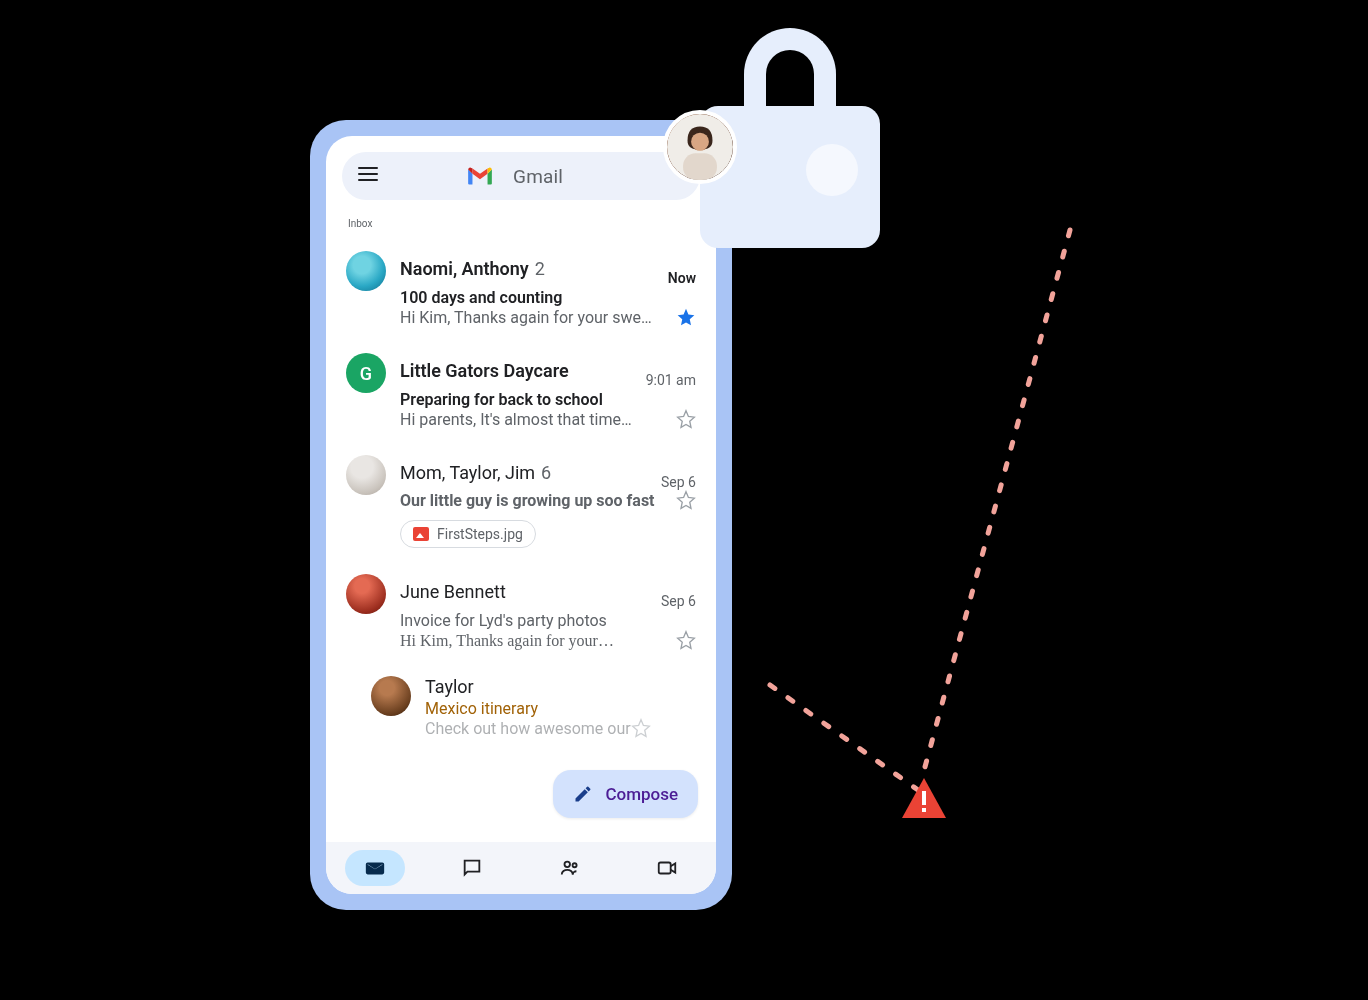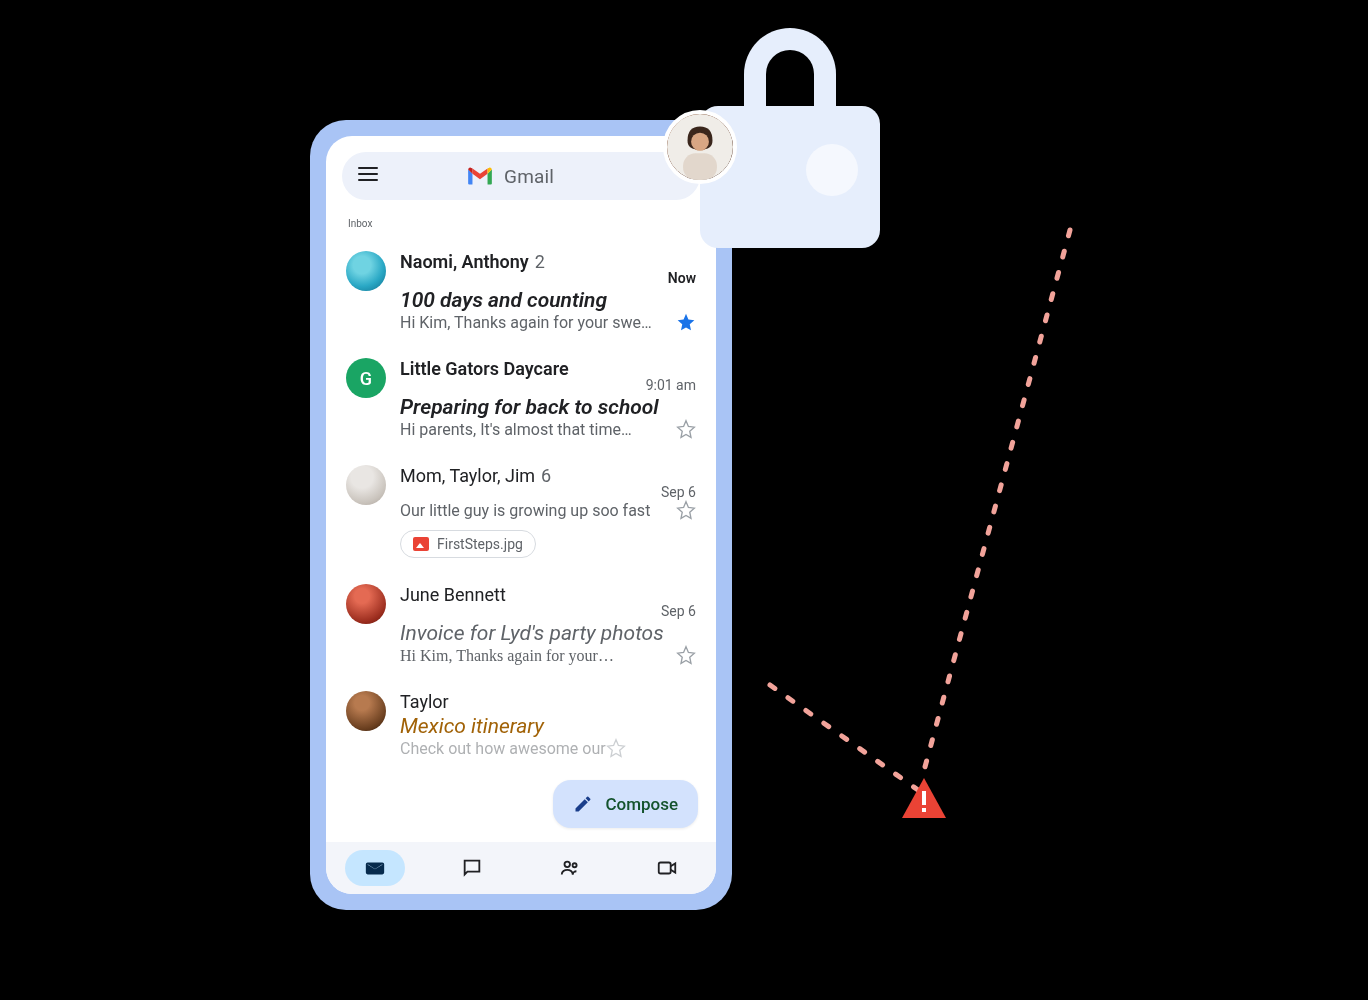--- a/index.html
+++ b/index.html
@@ -38,21 +38,21 @@
   height: 48px;
   display: flex;
   align-items: center;
   padding: 0 14px;
 }
 .menu-btn svg { width: 24px; height: 24px; }
 .brand {
   display:flex;
   align-items:center;
   margin-left: 86px;
-  gap: 10px;
+  gap: 19px;
 }
 .gmail-logo { width:28px; height:22px; position:relative; }
 .gmail-logo svg { width:28px; height:22px; display:block; }
 .brand-label { font-size: 19px; color:#5f6368; letter-spacing:.2px; }
 .section-label {
   font-size:10px;
   color:#5f6368;
   padding: 8px 22px 10px 22px;
 }
 .list { flex:1; overflow:hidden; }
@@ -62,27 +62,27 @@
   gap:14px;
 }
 .avatar {
   width:40px; height:40px; border-radius:50%; flex:0 0 40px;
   display:flex; align-items:center; justify-content:center;
   font-size:18px; color:#fff; font-weight:500;
   background:#888;
   overflow:hidden;
 }
 .item-body { flex:1; min-width:0; }
-.row1 { display:flex; align-items:flex-start; justify-content:space-between;gap:25px; }
+.row1 { display:flex; align-items:center; justify-content:space-between;gap:25px; }
 .sender { font-size:18px; color:#202124; }
 .sender.unread { font-weight:600; }
 .count { color:#5f6368; font-weight:400; margin-left:6px; }
 .time { font-size:14px; color:#5f6368;margin-top:19px; }
 .time.unread { font-weight:600; color:#202124; }
-.subj { font-size:21px; color:#202124; margin-top:2px;font-style:italic; }
+.subj { font-size:16px; color:#202124; margin-top:2px; }
 .subj.unread { font-weight:600; }
 .snippet { font-size:16px; color:#5f6368; margin-top:1px; white-space:nowrap; overflow:hidden; text-overflow:ellipsis; max-width: 260px;}
 .star-col { display:flex; align-items:flex-end; margin-top:auto; }
 .star-col svg { width:20px; height:20px; }
 .chip {
   display:inline-flex;
   align-items:center;
   gap:8px;
   border:1px solid #d7dbe0;
   border-radius:16px;
@@ -92,29 +92,29 @@
   color:#5f6368;
 }
 .chip .imgicon { width:16px; height:14px; background:#ea4335; border-radius:2px; position:relative; }
 .chip .imgicon::after{
   content:''; position:absolute; left:3px; bottom:3px;
   border-left:4px solid transparent; border-right:4px solid transparent; border-bottom:5px solid #fff;
 }
 .compose-fab {
   position:absolute;
   right:18px;
-  bottom:66px;
+  bottom:76px;
   background:#d3e2fd;
   border-radius:18px;
   padding:14px 20px;
   display:flex;
   align-items:center;
   gap:12px;
   font-size:17px;
-  color:#14532d;
+  color:#4c1d95;
   font-weight:500;
   box-shadow: 0 1px 3px rgba(0,0,0,.08);
 }
 .compose-fab svg { width:20px; height:20px; }
 .bottombar {
   height:52px;
   background:#f3f5fa;
   display:flex;
   align-items:center;
   justify-content:space-around;
@@ -277,21 +277,21 @@
 
       <div class="item">
         <div class="avatar av-grey"></div>
         <div class="item-body">
           <div class="row1">
             <span class="sender">
               <span>Mom, Taylor, Jim</span><span class="count">6</span>
             </span>
             <span class="time">Sep 6</span>
           </div>
-          <div style="display:flex; justify-content:space-between; align-items:center;">
+          <div style="display:flex; justify-content:space-between; align-items:center;font-weight:bold;">
             <div class="snippet">Our little guy is growing up soo fast</div>
             <div class="star-col">
               <svg viewBox="0 0 24 24">
                   <path d="M12 2l2.9 6.9L22 9.8l-5.5 4.9L18 22l-6-3.5L6 22l1.5-7.3L2 9.8l7.1-.9L12 2z" fill="none" stroke="#9aa0a6" stroke-width="1.6"></path>
                 </svg>
             </div>
           </div>
           <div class="chip">
             <span class="imgicon"></span>
             <span>FirstSteps.jpg</span>
@@ -311,21 +311,21 @@
             <div class="snippet">Hi Kim, Thanks again for your…</div>
             <div class="star-col">
               <svg viewBox="0 0 24 24">
                   <path d="M12 2l2.9 6.9L22 9.8l-5.5 4.9L18 22l-6-3.5L6 22l1.5-7.3L2 9.8l7.1-.9L12 2z" fill="none" stroke="#9aa0a6" stroke-width="1.6"></path>
                 </svg>
             </div>
           </div>
         </div>
       </div>
 
-      <div class="item" style="padding-bottom:0;">
+      <div class="item" style="padding-bottom:0;margin-left:25px;">
         <div class="avatar av-dark"></div>
         <div class="item-body">
           <div class="row1">
             <span class="sender">Taylor</span>
             <span class="time"></span>
           </div>
           <div class="subj" style="color:#a16207">Mexico itinerary</div>
           <div style="display:flex; justify-content:flex-start; align-items:center;">
             <div class="snippet" style="opacity:.5">Check out how awesome our</div>
             <div class="star-col" style="opacity:.5">

